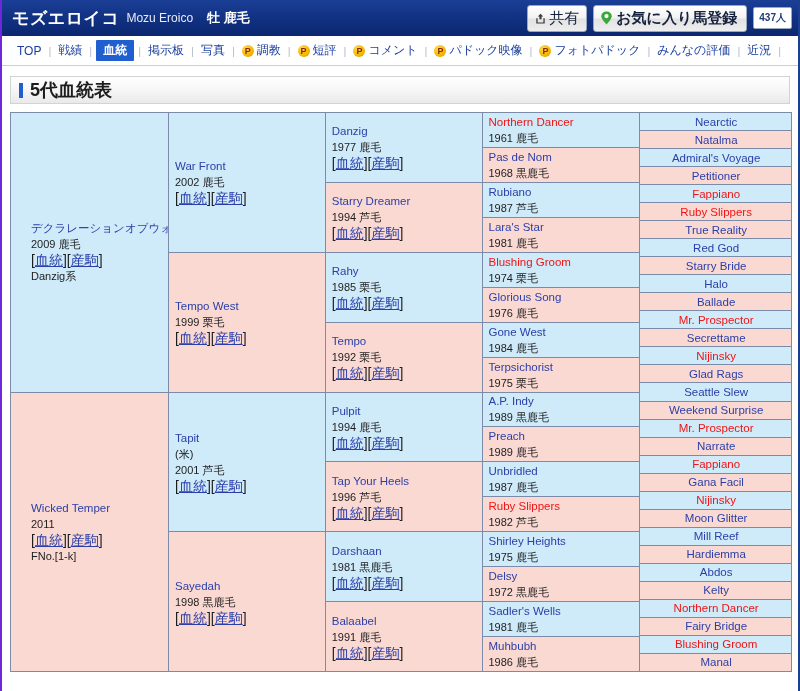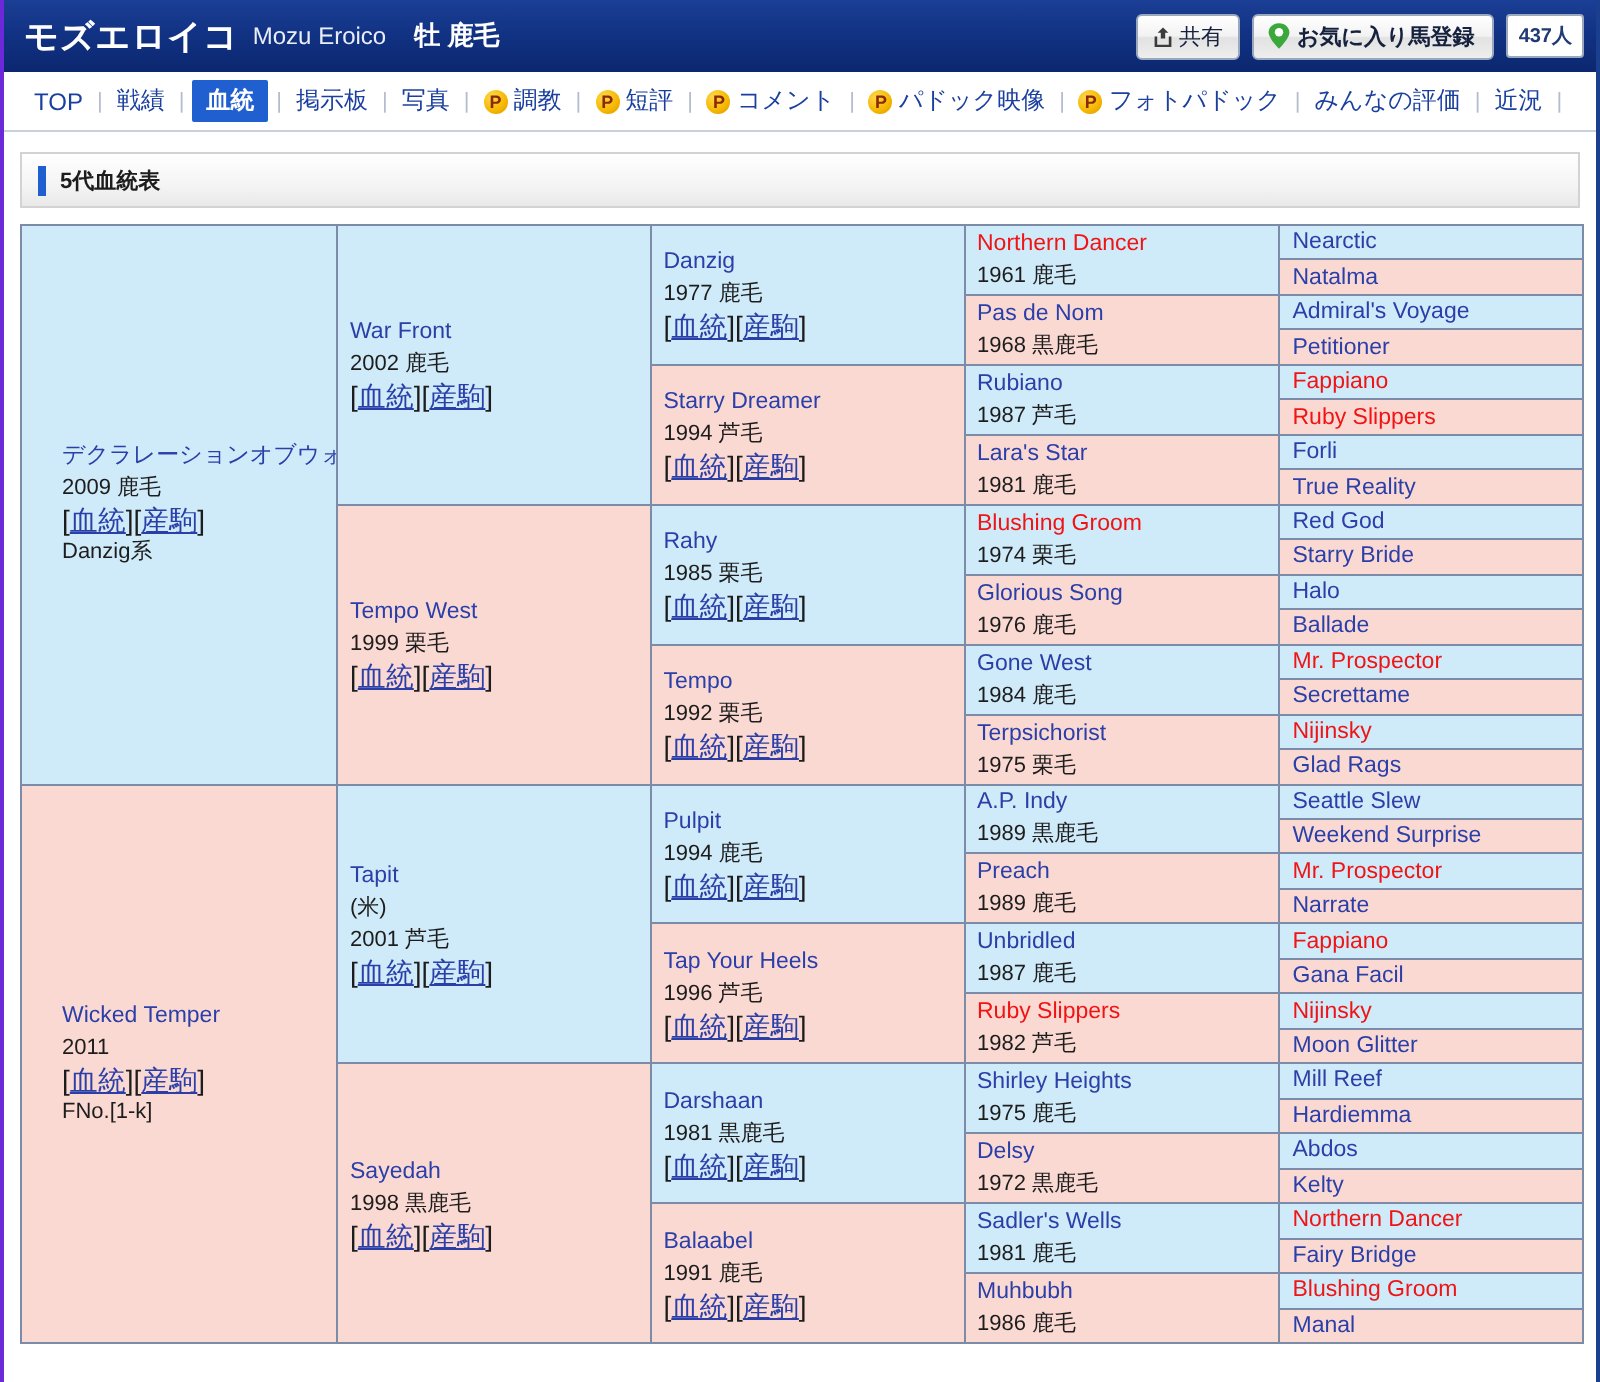--- a/index.html
+++ b/index.html
@@ -50,21 +50,21 @@
   }
   .tb-right {
     margin-left: auto;
     display: flex; align-items: center; gap: 6px;
   }
   .btn-share, .btn-fav {
     display: inline-flex; align-items: center; gap: 3px;
     background: linear-gradient(to bottom, #ffffff 0%, #f2f2f2 48%, #e2e2e2 52%, #eeeeee 100%);
     border: 1px solid #9aa7bd;
     border-radius: 3px;
-    font-size: 11px;
+    font-size: 15px;
     color: #16213d;
     padding: 3px 7px;
     white-space: nowrap;
     cursor: pointer;
   }
   .btn-fav { font-weight: bold; padding: 3px 9px 3px 6px; }
   .icon-share {
     width: 11px; height: 11px; position: relative; display:inline-block;
   }
   .icon-share svg, .icon-pin svg { display:block; }
@@ -122,41 +122,41 @@
     height: 28px;
     background: linear-gradient(to bottom, #ffffff 0%, #f4f4f4 60%, #e9e9e9 100%);
     border: 1px solid #d3d3d3;
     display: flex; align-items: center;
     padding-left: 8px;
   }
   #sec-head .bar {
     width: 4px; height: 15px; background: #1f5fd0; margin-right: 7px;
   }
   #sec-head .txt {
-    font-size: 11px; font-weight: bold; color: #1d1d1d;
+    font-size: 18px; font-weight: bold; color: #1d1d1d;
   }
 
   
   #ped-wrap {
     margin: 8px 8px 0 8px;
     border: 1px solid #7b8ba8;
     border-right: none;
     border-bottom: none;
     display: flex;
     width: 782px;
     height: 560px;
     overflow: hidden;
     background: #ffffff;
   }
   .col { display: flex; flex-direction: column; }
   .c1 { width: 158px; }
   .c2 { width: 157px; }
   .c3 { width: 157px; }
   .c4 { width: 158px; }
-  .c5 { width: 152px; }
+  .c5 { width: 152px; text-align: center; }
 
   .cell {
     border-right: 1px solid #7b8ba8;
     border-bottom: 1px solid #7b8ba8;
     padding: 4px 5px 4px 6px;
     font-size: 11px;
     line-height: 16px;
     color: #222222;
     overflow: hidden;
     display: flex;
@@ -436,23 +436,20 @@
         </div>
         <div class="cell f g5">
           <div class="hname">Petitioner</div>
         </div>
         <div class="cell m g5">
           <div class="hname red">Fappiano</div>
         </div>
         <div class="cell f g5">
           <div class="hname red">Ruby Slippers</div>
         </div>
-        <div class="cell m g5">
-          <div class="hname">Forli</div>
-        </div>
         <div class="cell f g5">
           <div class="hname">True Reality</div>
         </div>
         <div class="cell m g5">
           <div class="hname">Red God</div>
         </div>
         <div class="cell f g5">
           <div class="hname">Starry Bride</div>
         </div>
         <div class="cell m g5">

